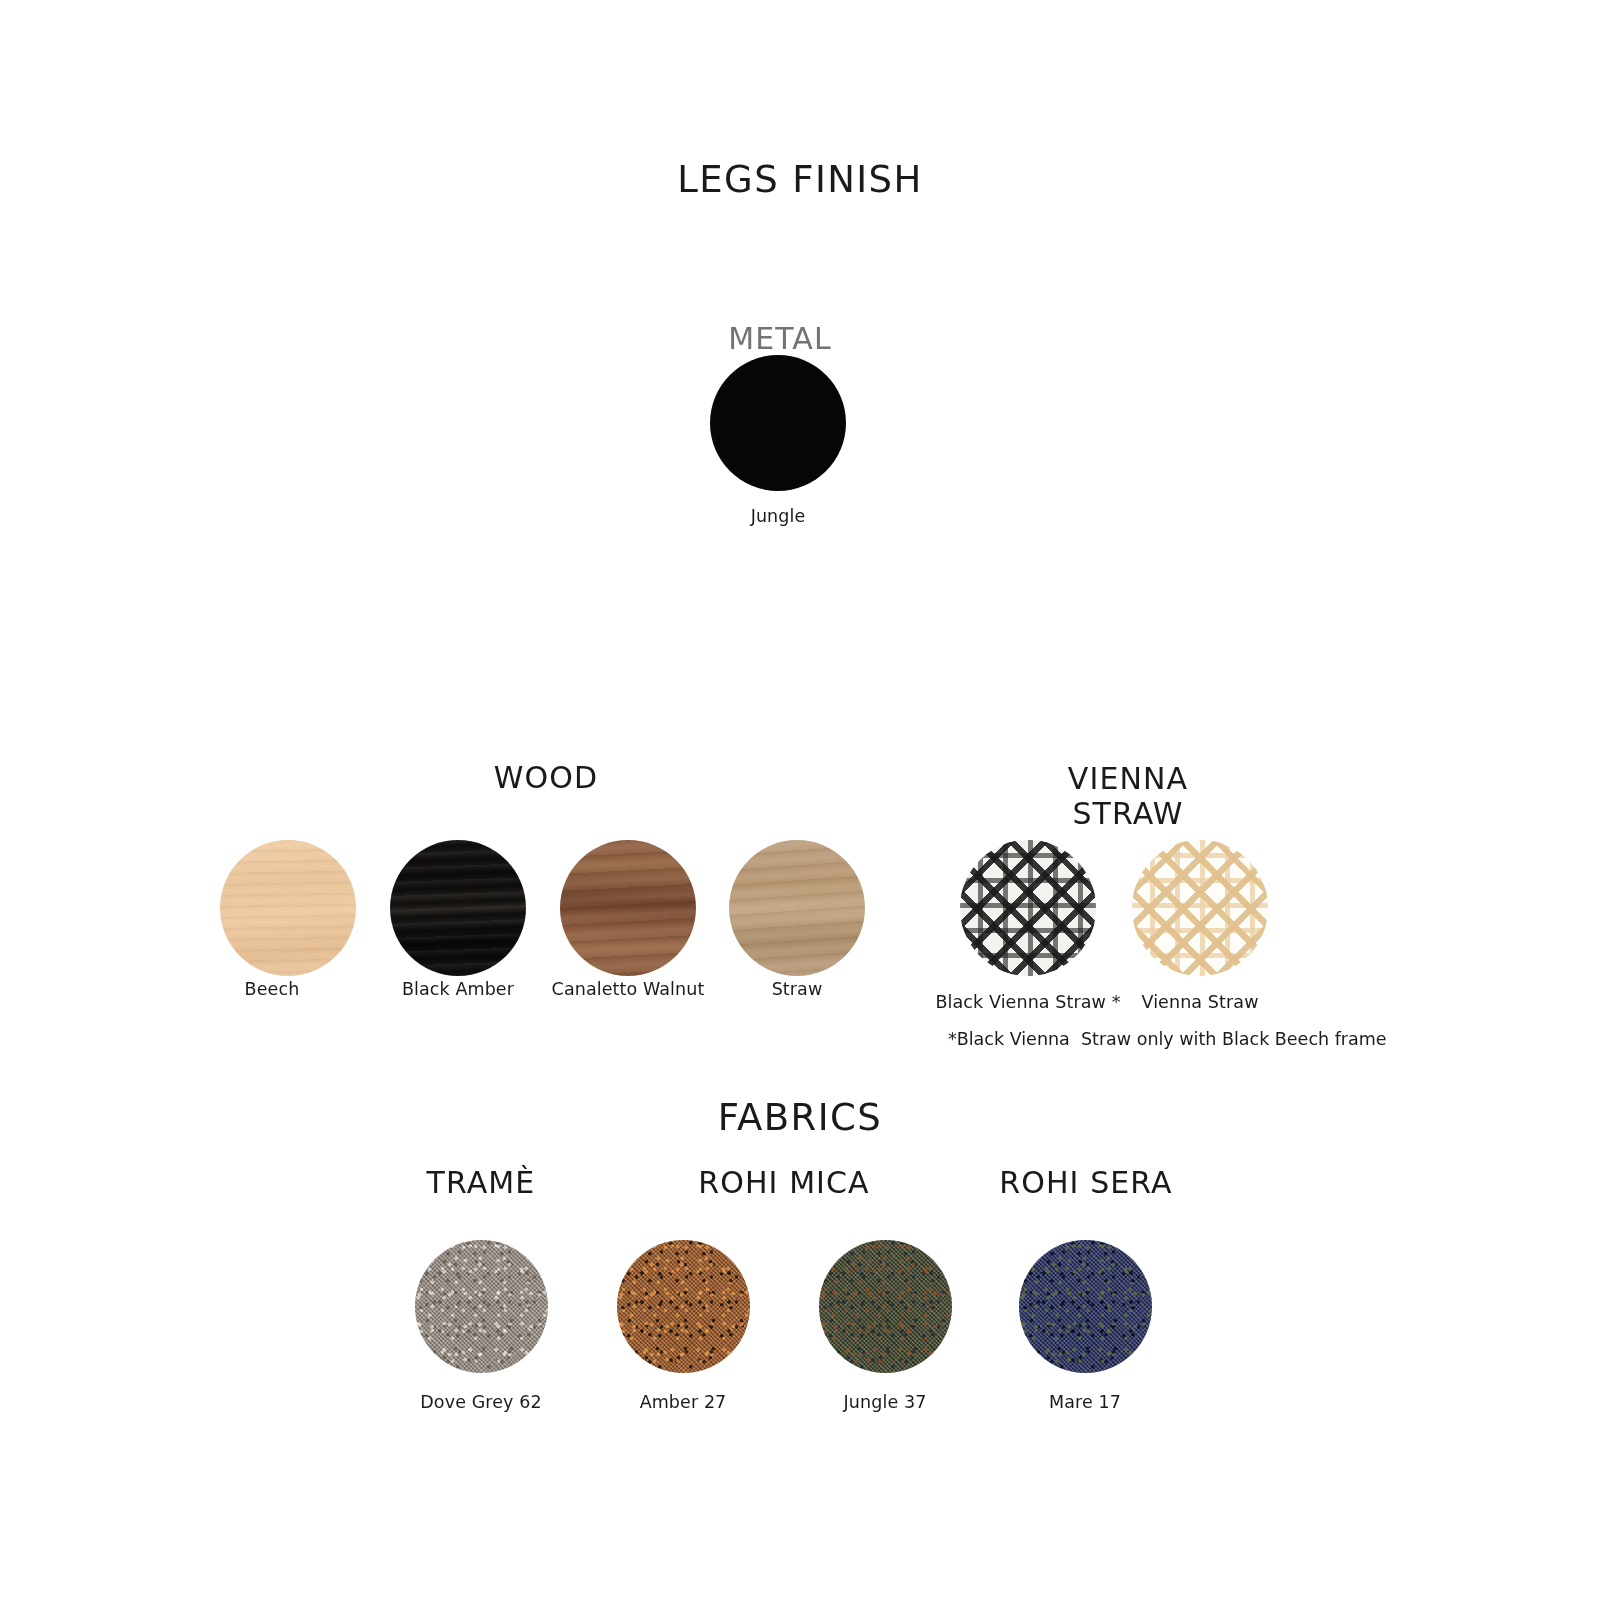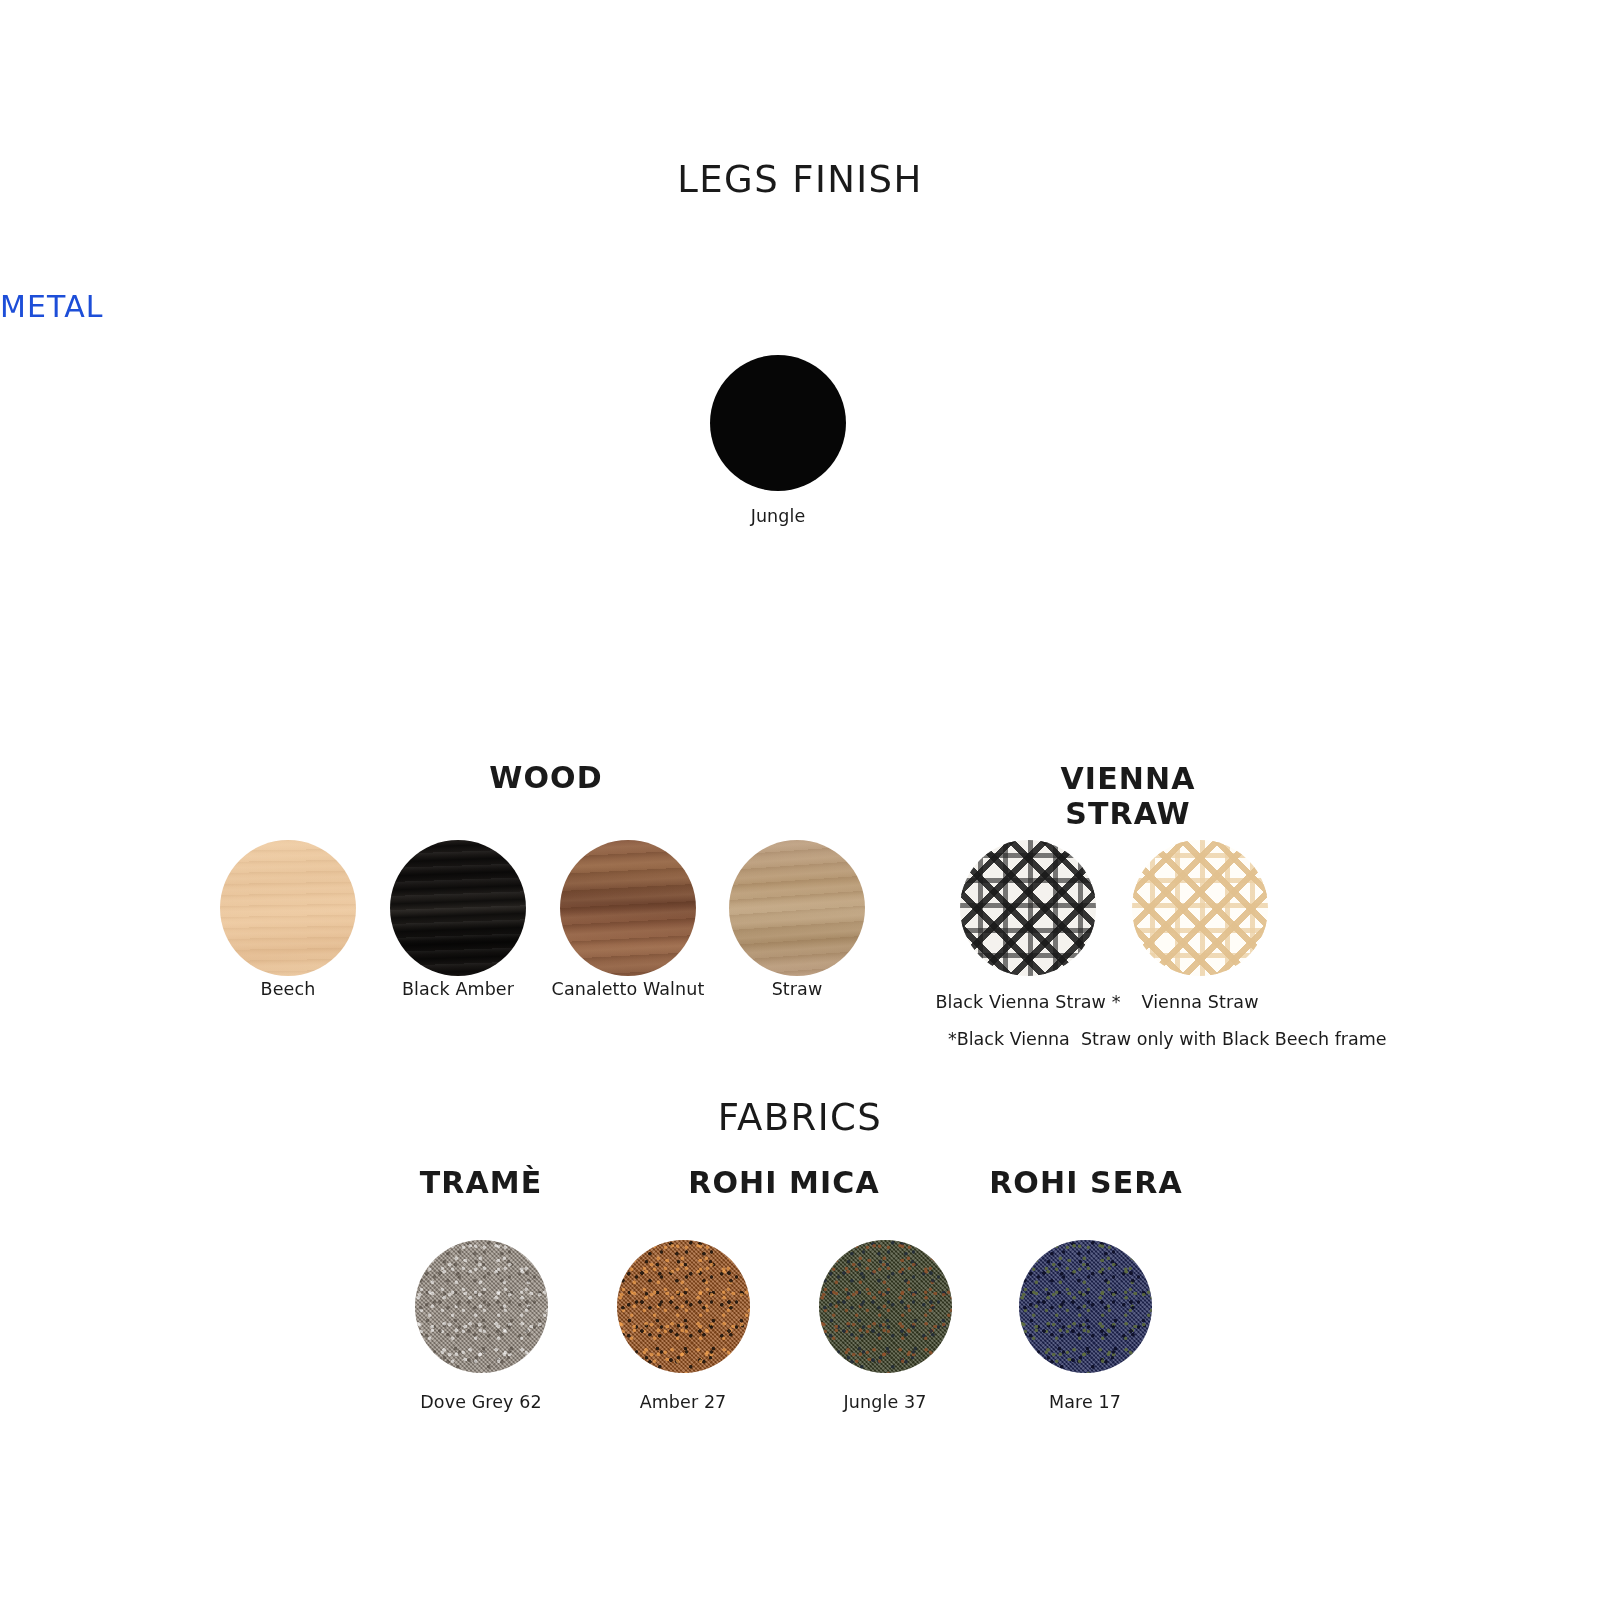--- a/index.html
+++ b/index.html
@@ -8,26 +8,26 @@
     font-family:"DejaVu Sans","Liberation Sans",sans-serif;
     color:#111111;overflow:hidden;position:relative;
   }
   .page{position:relative;width:1600px;height:1596px;}
 
   .h1{
     position:absolute;width:100%;left:0;text-align:center;
     font-size:37px;letter-spacing:1.4px;font-weight:400;color:#1a1a1a;
   }
   .h2{
-    position:absolute;text-align:left;
-    font-size:30px;letter-spacing:1.1px;font-weight:400;color:#1d4ed8;
+    position:absolute;text-align:center;
+    font-size:30px;letter-spacing:1.1px;font-weight:400;color:#737373;margin-top:32px;
   }
   .h3{
     position:absolute;text-align:center;
-    font-size:30px;letter-spacing:1.1px;font-weight:700;color:#1a1a1a;
+    font-size:30px;letter-spacing:1.1px;font-weight:400;color:#1a1a1a;
   }
   .cap{
     position:absolute;text-align:center;
     font-size:17.5px;font-weight:400;color:#1b1b1b;letter-spacing:.1px;
   }
   .note{
     position:absolute;text-align:left;
     font-size:17.5px;font-weight:400;color:#1b1b1b;white-space:pre;
   }
 
@@ -134,21 +134,21 @@
 
   <div class="h2" style="top:289px;left:0;width:1560px">METAL</div>
 
   <div class="sw sw-black" style="left:710px;top:355px;width:136px;height:136px"></div>
   <div class="cap" style="left:680px;top:506px;width:196px">Jungle</div>
 
 
   <div class="h3" style="left:448px;top:760px;width:196px">WOOD</div>
 
   <div class="sw sw-beech" style="left:220px;top:840px;width:136px;height:136px"></div>
-  <div class="cap" style="left:190px;top:979px;width:196px">Beech</div>
+  <div class="cap" style="left:174px;top:979px;width:196px">Beech</div>
 
   <div class="sw sw-blackbeech" style="left:390px;top:840px;width:136px;height:136px"></div>
   <div class="cap" style="left:360px;top:979px;width:196px">Black Amber</div>
 
   <div class="sw sw-walnut" style="left:560px;top:840px;width:136px;height:136px"></div>
   <div class="cap" style="left:530px;top:979px;width:196px">Canaletto Walnut</div>
 
   <div class="sw sw-iroko" style="left:729px;top:840px;width:136px;height:136px"></div>
   <div class="cap" style="left:699px;top:979px;width:196px">Straw</div>
 

